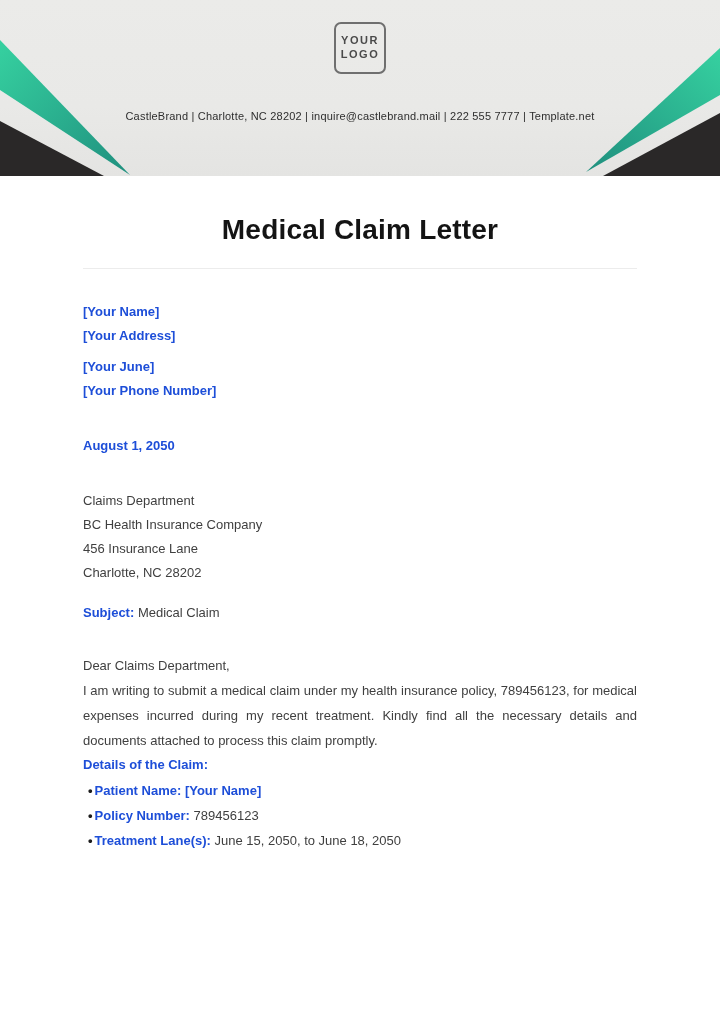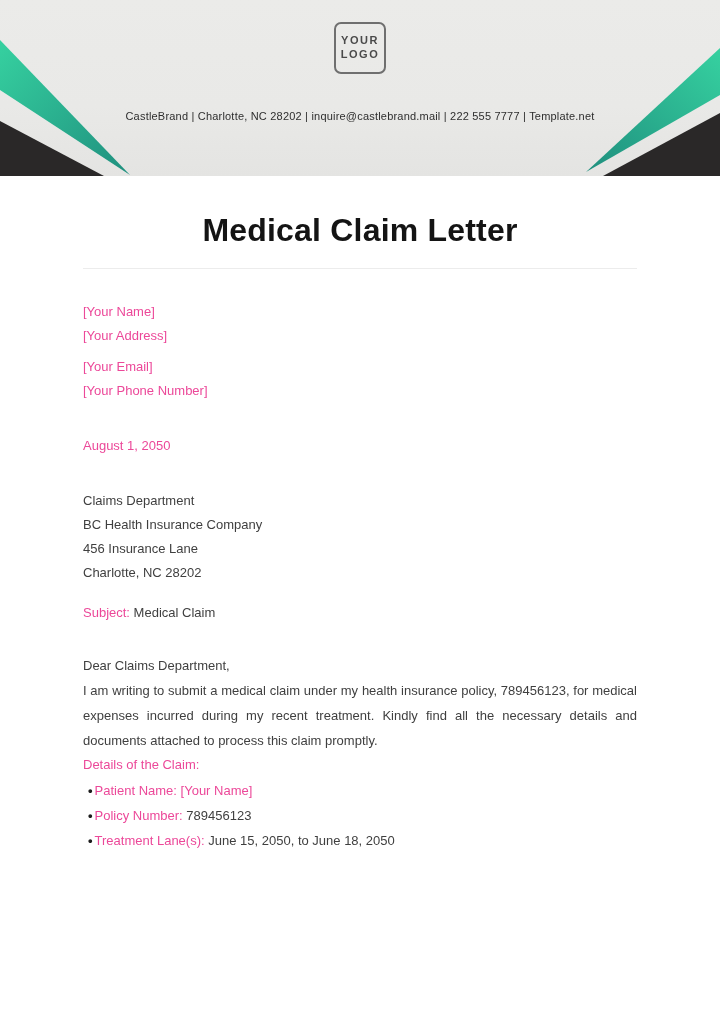--- a/index.html
+++ b/index.html
@@ -39,27 +39,27 @@
     position: absolute; top: 110px; left: 0; width: 720px;
     text-align: center;
     font-size: 11px; color: #2e2e2e; letter-spacing: 0.2px;
   }
 
   
   .content { padding: 0 83px; color: #3f3f3f; font-size: 13px; }
   .title {
     margin-top: 36px;
     text-align: center;
-    font-size: 32px; font-weight: 700; color: #141414;
+    font-size: 28px; font-weight: 700; color: #141414;
     line-height: 36px; letter-spacing: 0.2px;
   }
   .divider { border: none; border-top: 1px solid #ececec; margin-top: 20px; }
 
   .line { line-height: 24px; }
-  .b { font-weight: 400; color: #ec4899; }
+  .b { font-weight: 700; color: #1d4ed8; }
 
   .sender { margin-top: 31px; }
   .sender .group2 { margin-top: 7px; }
   .date-line { margin-top: 31px; line-height: 24px; }
   .recipient { margin-top: 31px; }
   .subject-line { margin-top: 16px; line-height: 24px; }
   .salutation { margin-top: 29px; line-height: 24px; }
   .body-par {
     line-height: 25px;
     text-align: justify;
@@ -104,21 +104,21 @@
 
     <h1 class="title">Medical Claim Letter</h1>
     <hr class="divider">
 
     <div class="sender">
       <div class="group1">
         <div class="line b">[Your Name]</div>
         <div class="line b">[Your Address]</div>
       </div>
       <div class="group2">
-        <div class="line b">[Your Email]</div>
+        <div class="line b">[Your June]</div>
         <div class="line b">[Your Phone Number]</div>
       </div>
     </div>
 
     <div class="date-line b">August 1, 2050</div>
 
     <div class="recipient">
       <div class="line">Claims Department</div>
       <div class="line">BC Health Insurance Company</div>
       <div class="line">456 Insurance Lane</div>

